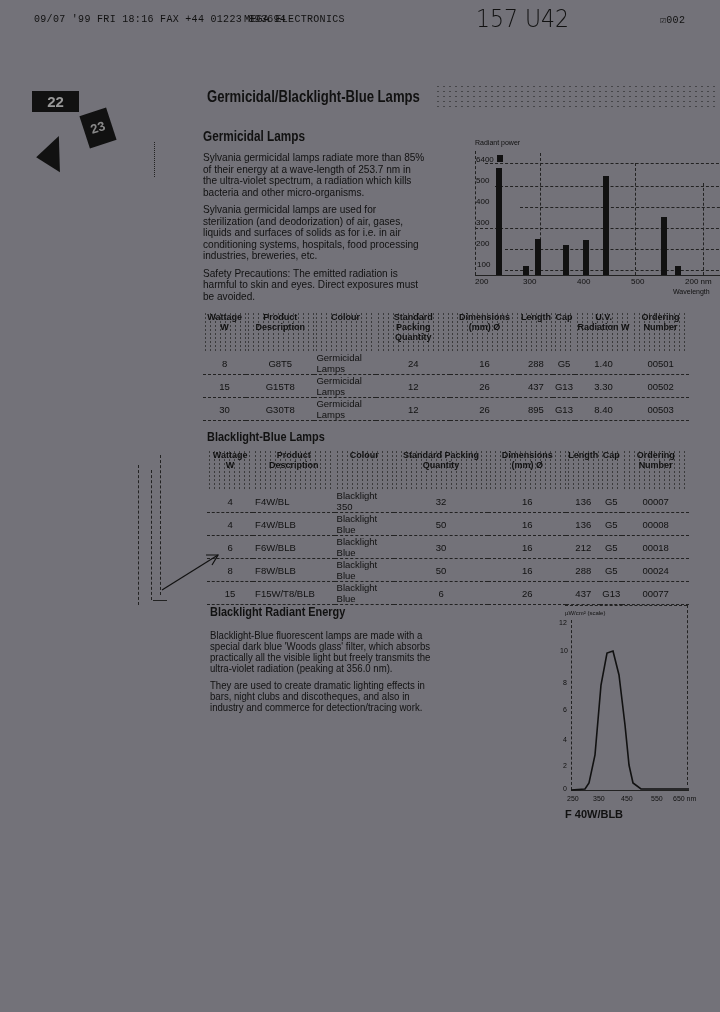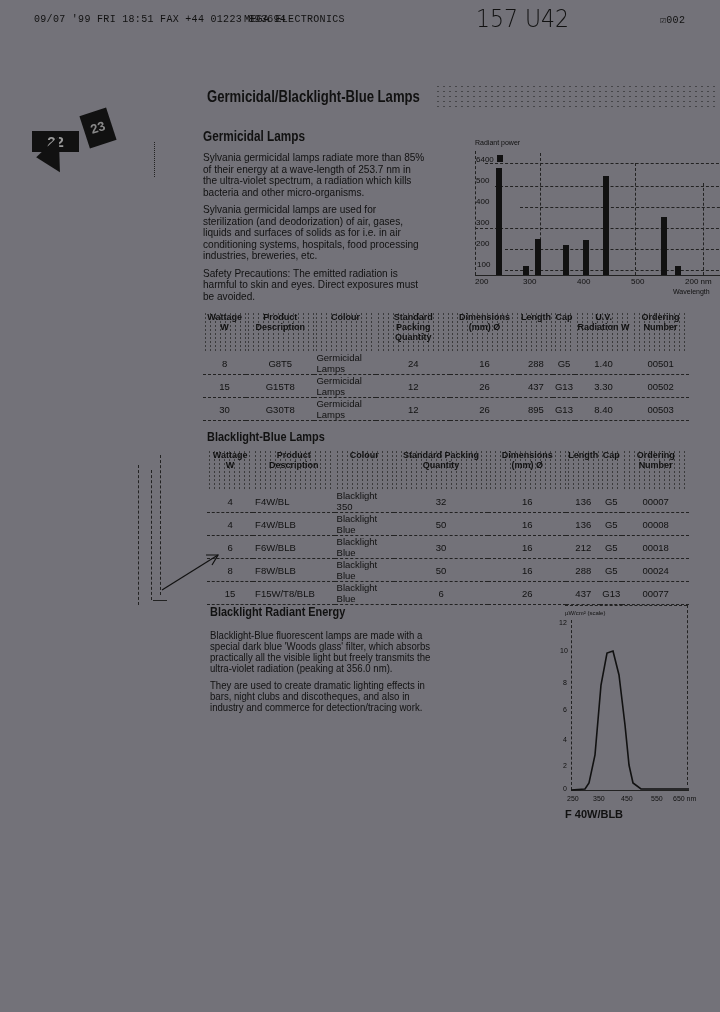--- a/index.html
+++ b/index.html
@@ -3,21 +3,21 @@
 <meta charset="utf-8">
 <style>
   html, body { margin: 0; padding: 0; }
   body {
     width: 720px; height: 1012px; background: #737279; position: relative; overflow: hidden;
     font-family: "Liberation Sans", sans-serif; color: #111;
   }
   .abs { position: absolute; }
   .fax { font-family: "Liberation Mono", monospace; font-size: 10px; top: 14px; color: #111; letter-spacing: 0.3px; }
   .hand { font-family: "DejaVu Sans", sans-serif; font-size: 22px; top: 6px; left: 476px; color: #111; font-weight: 300; transform: scaleY(1.15); }
-  .badge22 { left: 32px; top: 91px; width: 47px; height: 21px; background: #111; color: #999; font-weight: bold; font-size: 15px; text-align: center; line-height: 21px; margin-top: 40px; }
+  .badge22 { left: 32px; top: 91px; width: 47px; height: 21px; background: #111; color: #999; font-weight: bold; font-size: 15px; text-align: center; line-height: 21px; }
   .badge23 { left: 84px; top: 111px; width: 28px; height: 34px; background: #111; color: #888; font-weight: bold; font-size: 13px; transform: rotate(-18deg); text-align: center; line-height: 34px; }
   .tri { left: 42px; top: 137px; width: 0; height: 0; border-left: 8px solid transparent; border-right: 20px solid transparent; border-bottom: 30px solid #111; transform: rotate(32deg); }
   .main-title { left: 207px; top: 88px; font-size: 16px; font-weight: bold; transform: scaleX(0.82); transform-origin: left; white-space: nowrap; }
   .title-dots { left: 435px; top: 84px; width: 280px; height: 26px; background-image: radial-gradient(#222 0.7px, transparent 0.9px); background-size: 6px 5px; opacity: 0.55; }
   .h2 { font-size: 14px; font-weight: bold; transform: scaleX(0.84); transform-origin: left; white-space: nowrap; }
   .para { font-size: 10.5px; line-height: 11.5px; width: 232px; transform: scaleX(0.96); transform-origin: left; }
   .para p { margin: 0 0 6px 0; }
   table.spec { border-collapse: collapse; font-size: 9.5px; position: absolute; }
   table.spec th { font-size: 9px; font-weight: bold; line-height: 10px; padding: 0 2px; vertical-align: top; text-align: center;
     background-image: radial-gradient(#333 0.6px, transparent 0.8px); background-size: 5px 4px; }
@@ -30,21 +30,21 @@
   .vline { position: absolute; border-left: 1px dashed #222; width: 0; }
   .drawing-line { position: absolute; border-left: 1px dashed #222; }
   .arrow { left: 160px; top: 545px; }
   .spec-chart { left: 555px; top: 605px; width: 150px; height: 200px; }
   .small { font-size: 7px; }
 </style>
 </head>
 <body>
 
 <div class="abs fax" style="left:34px;">
-  <span>09/07 '99</span> <span>FRI</span> <span>18:51</span> <span>FAX</span> <span>+44 01223 893694</span>
+  <span>09/07 '99</span> <span>FRI</span> <span>18:16</span> <span>FAX</span> <span>+44 01223 893694</span>
 </div>
 <div class="abs fax" style="left:244px;">MEGA ELECTRONICS</div>
 <div class="abs hand">157 U42</div>
 <div class="abs fax" style="left:660px;">☑002</div>
 
 <div class="abs badge22">22</div>
 <div class="abs badge23">23</div>
 <div class="abs tri"></div>
 <div class="abs" style="left:154px;top:142px;height:35px;border-left:1px dotted #222;"></div>
 

